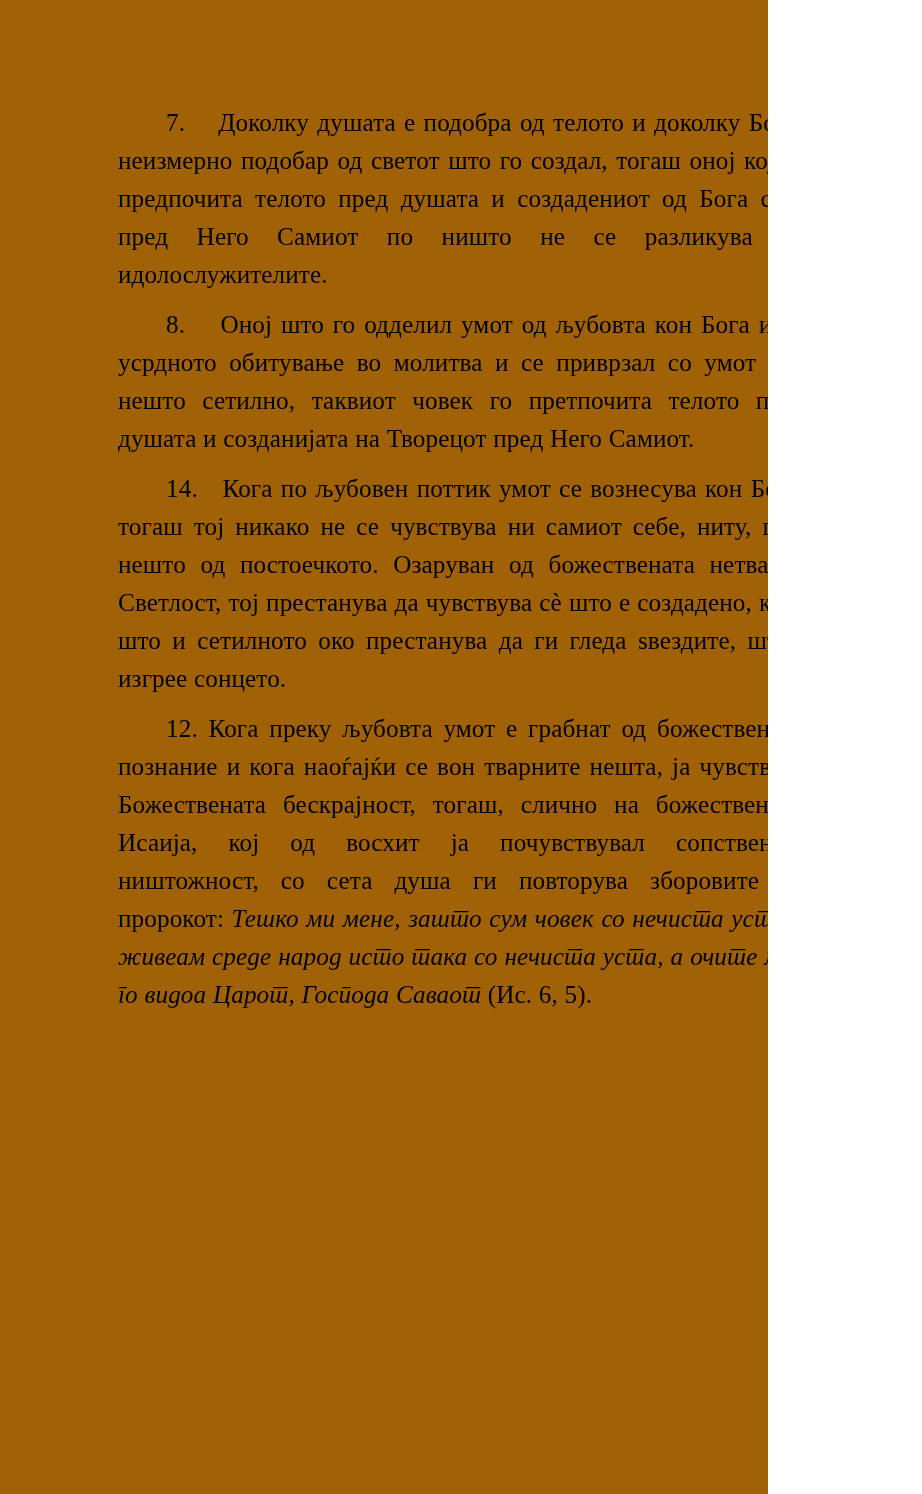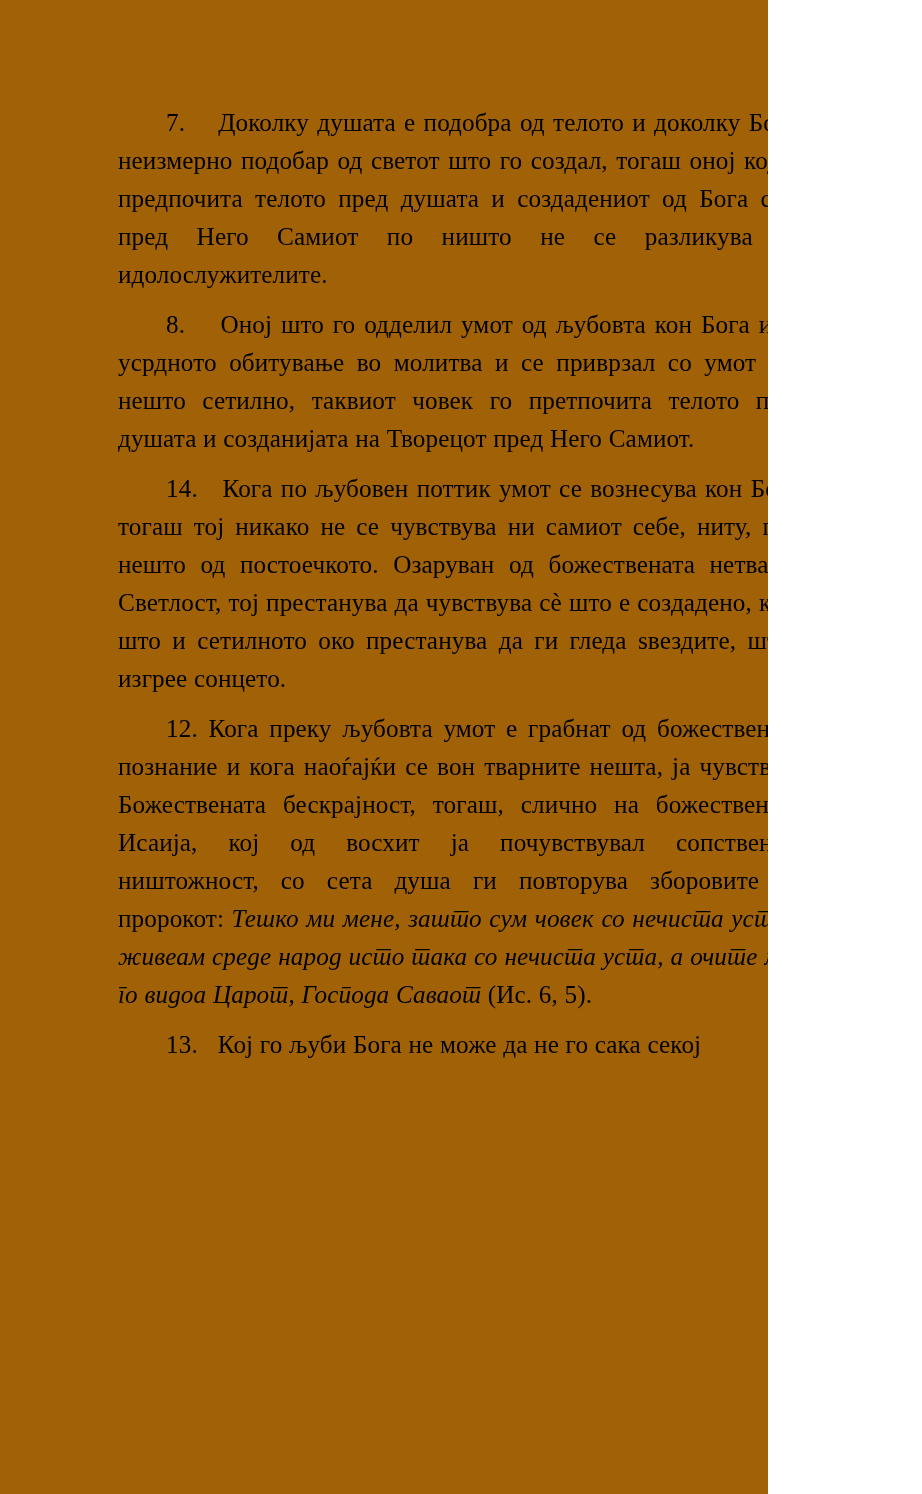--- a/index.html
+++ b/index.html
@@ -85,19 +85,16 @@
 
     <p class="para">
       <span class="para-num">14.</span><span class="gap-wide">   </span><span>Кога по љубовен поттик умот се вознесува кон Бога, тогаш тој никако не се чувствува ни самиот себе, ниту, пак, нешто од постоечкото. Озаруван од божествената нетварна Светлост, тој престанува да чувствува сѐ што е создадено, како што и сетилното око престанува да ги гледа ѕвездите, штом изгрее сонцето.</span>
     </p>
 
 
     <p class="para">
       <span class="para-num">12.</span><span class="gap-wide"> </span><span>Кога преку љубовта умот е грабнат од божественото познание и кога наоѓајќи се вон тварните нешта, ја чувствува Божествената бескрајност, тогаш, слично на божествениот Исаија, кој од восхит ја почувствувал сопствената ништожност, со сета душа ги повторува зборовите на пророкот: </span><span class="quote-italic">Тешко ми мене, зашто сум човек со нечиста уста и живеам среде народ исто така со нечиста уста, а очите мои го видоа Царот, Господа Саваот</span><span class="cite"> (Ис. 6, 5).</span>
     </p>
 
-    <p class="para para-last">
-      <span class="para-num">13.</span><span class="gap-wide">   </span><span>Кој го љуби Бога не може да не го сака секој</span>
-    </p>
 
   </div>
 
 </div>
 
 </body></html>

